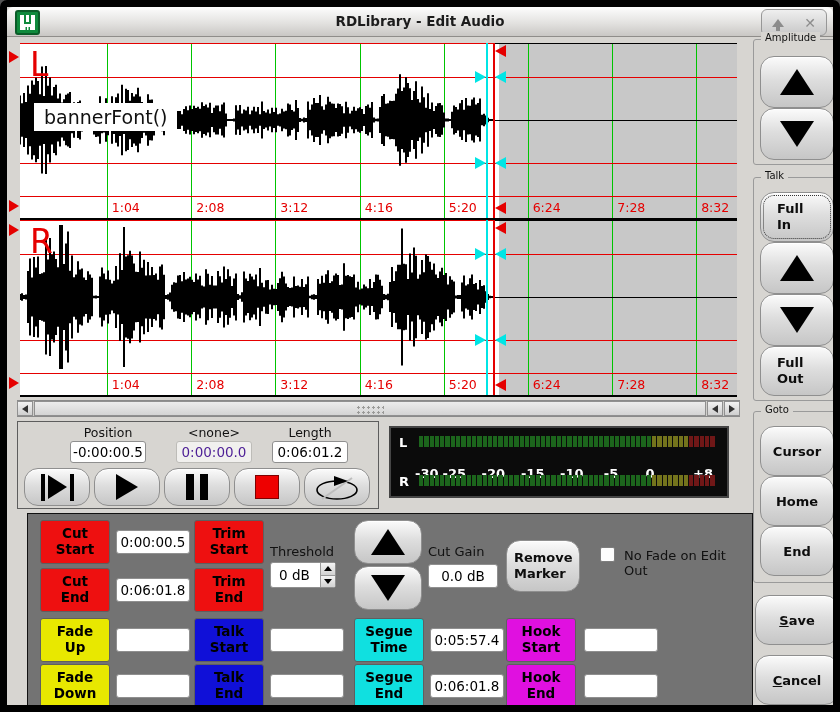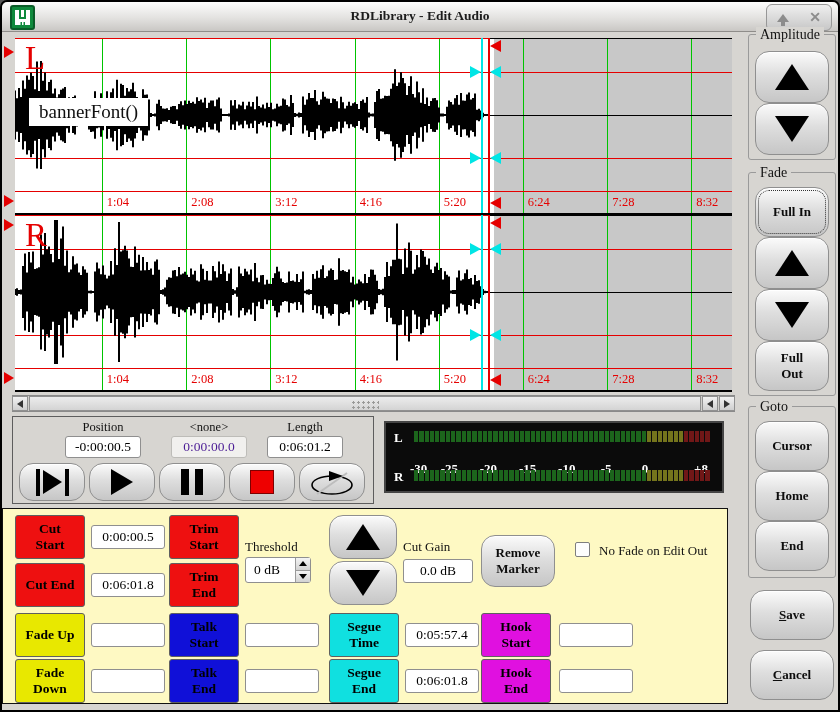--- a/index.html
+++ b/index.html
@@ -1,21 +1,21 @@
 <!DOCTYPE html>
 <html><head>
 <meta charset="utf-8">
 <style>
   * { margin:0; padding:0; box-sizing:border-box; }
   html,body { width:840px; height:712px; }
   body { font-family:"DejaVu Sans","Liberation Sans",sans-serif; background:#555; }
   #window {
     position:relative; width:840px; height:712px;
-    background:#d7d5d1; border:2px solid #000000;
-    border-radius:7px 7px 0 0; overflow:hidden;font-family:Liberation Serif, serif;
+    background:#d7d5d1; border:7px solid #000000;
+    border-radius:7px 7px 0 0; overflow:hidden;
   }
   
   #titlebar {
     position:absolute; left:0; top:0; width:100%; height:30px;
     background:linear-gradient(#fdfdfd,#e3e2e0 55%,#c9c7c4);
     border-bottom:1px solid #8f8d8a; border-radius:6px 6px 0 0;
   }
   #win-icon {
     position:absolute; left:8px; top:3px; width:25px; height:25px;
     background:#0f8a3c; border:2px solid #0a5c28; border-radius:3px;
@@ -69,45 +69,45 @@
     background-image:radial-gradient(circle,#9a9a98 1px,transparent 1.4px); background-size:5px 5px; }
   
   #transport { position:absolute; left:10px; top:414px; width:362px; height:88px; border:1px solid #5d5d5d; background:#d7d5d1; }
   .tp-label { position:absolute; top:3px; font-size:12.5px; color:#111; text-align:center; }
   .field { background:#fff; border:1px solid #8f8f8f; border-radius:3px; font-size:13.5px; color:#000;
     display:flex; align-items:center; justify-content:center; }
   .field.disabled { color:#4c1d95; background:#f1f0ee; border-color:#bdbcb8; }
   .tp-field { position:absolute; top:19px; width:76px; height:22px; }
   .tp-btn { position:absolute; top:46px; width:66px; height:38px; }
   .btn { background:linear-gradient(#fbfbfb,#dedede 45%,#c6c6c6); border:1px solid #8f8f8f; border-radius:14px;
-    display:flex; align-items:center; justify-content:center; text-align:center;
+    display:flex; align-items:center; justify-content:center; 
     font-weight:bold; font-size:13px; color:#0d0d0d; box-shadow:inset 0 1px 0 #fff; }
   .icon-play { width:0;height:0;border-top:13px solid transparent;border-bottom:13px solid transparent;border-left:22px solid #000; }
   .icon-bar { width:4px;height:27px;background:#000; }
   .icon-pausebar { width:8px;height:26px;background:#000; }
   .icon-stop { width:24px;height:24px;background:#ee0000;border:1px solid #7d0000; }
   
   #meter { position:absolute; left:382px; top:419px; width:340px; height:72px; background:#0b0b0b; border:2px solid #454545; }
   .meter-chan { position:absolute; left:8px; width:14px; color:#fff; font-weight:bold; font-size:13px; }
   .meter-bar { position:absolute; left:28px; width:296px; height:11px; display:flex; gap:1px; }
   .seg { flex:1 0 auto; height:100%; }
   #meter-scale { position:absolute; left:24px; right:14px; top:38px; height:16px; }
   .scale-num { position:absolute; color:#fff; font-weight:bold; font-size:13px; transform:translateX(-50%); }
   
   .group { position:absolute; border:1px solid #9a9a9a; border-radius:3px; }
-  .group-label { position:absolute; top:-8px; left:7px; background:#d7d5d1; padding:0 4px; font-size:14px; color:#111; }
+  .group-label { position:absolute; top:-8px; left:7px; background:#d7d5d1; padding:0 4px; font-size:10px; color:#111; }
   .rc-btn { position:absolute; left:6px; width:74px; }
   .tri-up-big { width:0;height:0;border-left:17px solid transparent;border-right:17px solid transparent;border-bottom:26px solid #000; }
   .tri-down-big { width:0;height:0;border-left:17px solid transparent;border-right:17px solid transparent;border-top:26px solid #000; }
   .wrap-narrow { display:block; width:40px; margin:auto; line-height:1.2; }
   .focus-dotted { outline:1px dotted #333; outline-offset:-4px; }
   .underline-first { display:block; }
   .underline-first::first-letter { text-decoration:underline; }
   
-  #bottom-panel { position:absolute; left:0; top:506px; width:726px; height:196px; border:1px solid #111; background:#fef9c3; }
+  #bottom-panel { position:absolute; left:20px; top:506px; width:726px; height:196px; border:1px solid #111; background:#737373; }
   .marker-btn { position:absolute; width:70px; height:44px; border:1px solid #5f5f5f; border-radius:3px;
     display:flex; align-items:center; justify-content:center; text-align:center;
     font-weight:bold; font-size:13.5px; line-height:1.15; color:#000; padding:0 9px; }
   .bp-field { position:absolute; width:74px; height:24px; }
   .bp-label { position:absolute; font-size:13px; color:#111; }
   .arrow-btn { position:absolute; width:68px; height:44px; }
   #spin { position:absolute; width:66px; height:26px; }
   #spin .field { position:absolute; left:0; top:0; width:66px; height:26px; justify-content:flex-start; padding-left:8px; }
   .spin-arrows { position:absolute; right:1px; top:1px; width:15px; height:24px; display:flex; flex-direction:column; }
   .spin-cell { flex:1; background:linear-gradient(#f4f4f4,#d2d2d2); border-left:1px solid #9a9a9a; display:flex; align-items:center; justify-content:center; }
@@ -444,21 +444,21 @@
     <span class="group-label">Amplitude</span>
     <div class="btn rc-btn" style="top:16px;height:52px">
         <span class="tri-up-big"></span>
       </div>
     <div class="btn rc-btn" style="top:68px;height:52px">
         <span class="tri-down-big"></span>
       </div>
   </div>
 
   <div class="group" style="left:746px;top:170px;width:88px;height:224px">
-    <span class="group-label">Fade</span>
+    <span class="group-label">Talk</span>
     <div class="btn rc-btn focus-dotted" style="top:14px;height:50px">
         <span class="wrap-narrow">Full In</span>
       </div>
     <div class="btn rc-btn" style="top:64px;height:52px">
         <span class="tri-up-big"></span>
       </div>
     <div class="btn rc-btn" style="top:116px;height:52px">
         <span class="tri-down-big"></span>
       </div>
     <div class="btn rc-btn" style="top:168px;height:50px">

